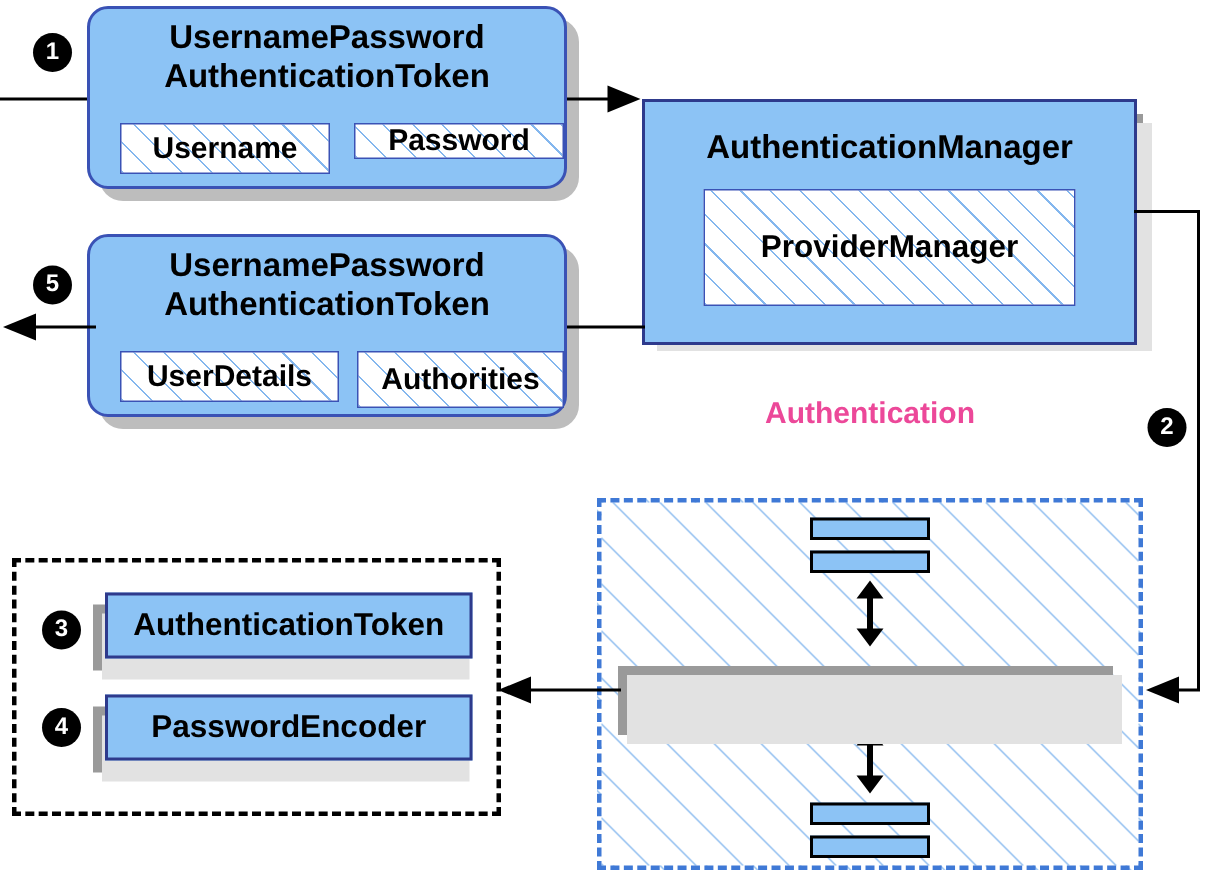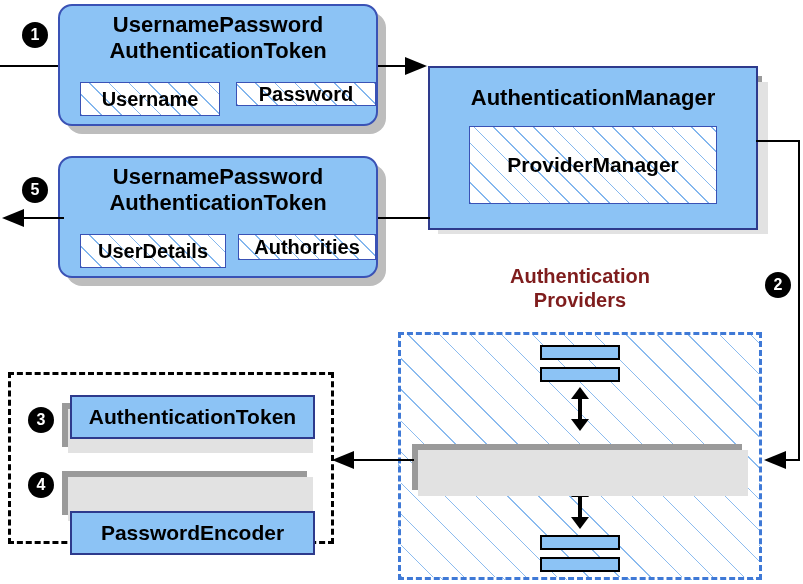--- a/index.html
+++ b/index.html
@@ -53,21 +53,21 @@
   .hline{background:#000;height:2px;}
   .vline{background:#000;width:2px;}
 
   
   .bullet{width:26px;height:26px;border-radius:50%;background:#000;
      color:#fff;font-size:16px;font-weight:bold;line-height:26px;
      text-align:center;}
 
   
   .caption{font-size:20px;font-weight:bold;line-height:24px;
-           text-align:center;color:#7f1d1d;}
+           text-align:center;color:#ec4899;}
 
   
   .minibar{background:#8CC3F5;border:2px solid #000;}
 
   svg{overflow:visible;display:block;}
 </style>
 </head>
 <body>
 
 <div id="stage">
@@ -117,34 +117,33 @@
 
   <div class="abs token-shadow" style="left:66px;top:164px;width:320px;height:122px;"></div>
   <div class="abs token" style="left:58px;top:156px;width:320px;height:122px;">
       <div class="token-title">
          <span>UsernamePassword</span><br>
          <span>AuthenticationToken</span>
       </div>
       <div class="abs hatch" style="left:20px;top:76px;width:146px;height:34px;font-size:20px;">
          <span>UserDetails</span>
       </div>
-      <div class="abs hatch" style="left:178px;top:76px;width:138px;height:26px;font-size:20px;">
+      <div class="abs hatch" style="left:178px;top:76px;width:138px;height:38px;font-size:20px;">
          <span>Authorities</span>
       </div>
   </div>
 
   <div class="abs hline" style="left:378px;top:217px;width:52px;"></div>
   <div class="abs hline" style="left:20px;top:217px;width:44px;"></div>
   <svg class="abs" style="left:0px;top:207px;width:24px;height:22px;" viewBox="0 0 24 22">
      <polygon points="24,2 2,11 24,20" fill="#000"></polygon>
   </svg>
 
   <div class="abs caption" style="left:460px;top:264px;width:240px;">
      <span>Authentication</span><br>
-     <span>Providers</span>
   </div>
 
   <div class="abs providers" style="left:398px;top:332px;width:364px;height:248px;">
 
      <div class="abs minibar" style="left:139px;top:10px;width:80px;height:15px;"></div>
      <div class="abs minibar" style="left:139px;top:32px;width:80px;height:15px;"></div>
 
      <svg class="abs" style="left:168px;top:52px;width:22px;height:44px;" viewBox="0 0 22 44">
         <line x1="11" y1="7" x2="11" y2="37" stroke="#000" stroke-width="4"></line>
         <polygon points="11,0 20,12 2,12" fill="#000"></polygon>
@@ -176,17 +175,17 @@
   <div class="abs shadow-dark" style="left:62px;top:403px;width:245px;height:44px;"></div>
   <div class="abs shadow-light" style="left:68px;top:409px;width:245px;height:44px;"></div>
   <div class="abs node" style="left:70px;top:395px;width:245px;height:44px;font-size:21px;">
      <span>AuthenticationToken</span>
   </div>
 
   <div class="abs bullet" style="left:28px;top:472px;">4</div>
 
   <div class="abs shadow-dark" style="left:62px;top:471px;width:245px;height:44px;"></div>
   <div class="abs shadow-light" style="left:68px;top:477px;width:245px;height:44px;"></div>
-  <div class="abs node" style="left:70px;top:463px;width:245px;height:44px;font-size:21px;margin-top:48px;">
+  <div class="abs node" style="left:70px;top:463px;width:245px;height:44px;font-size:21px;">
      <span>PasswordEncoder</span>
   </div>
 
 </div>
 
 </body></html>

